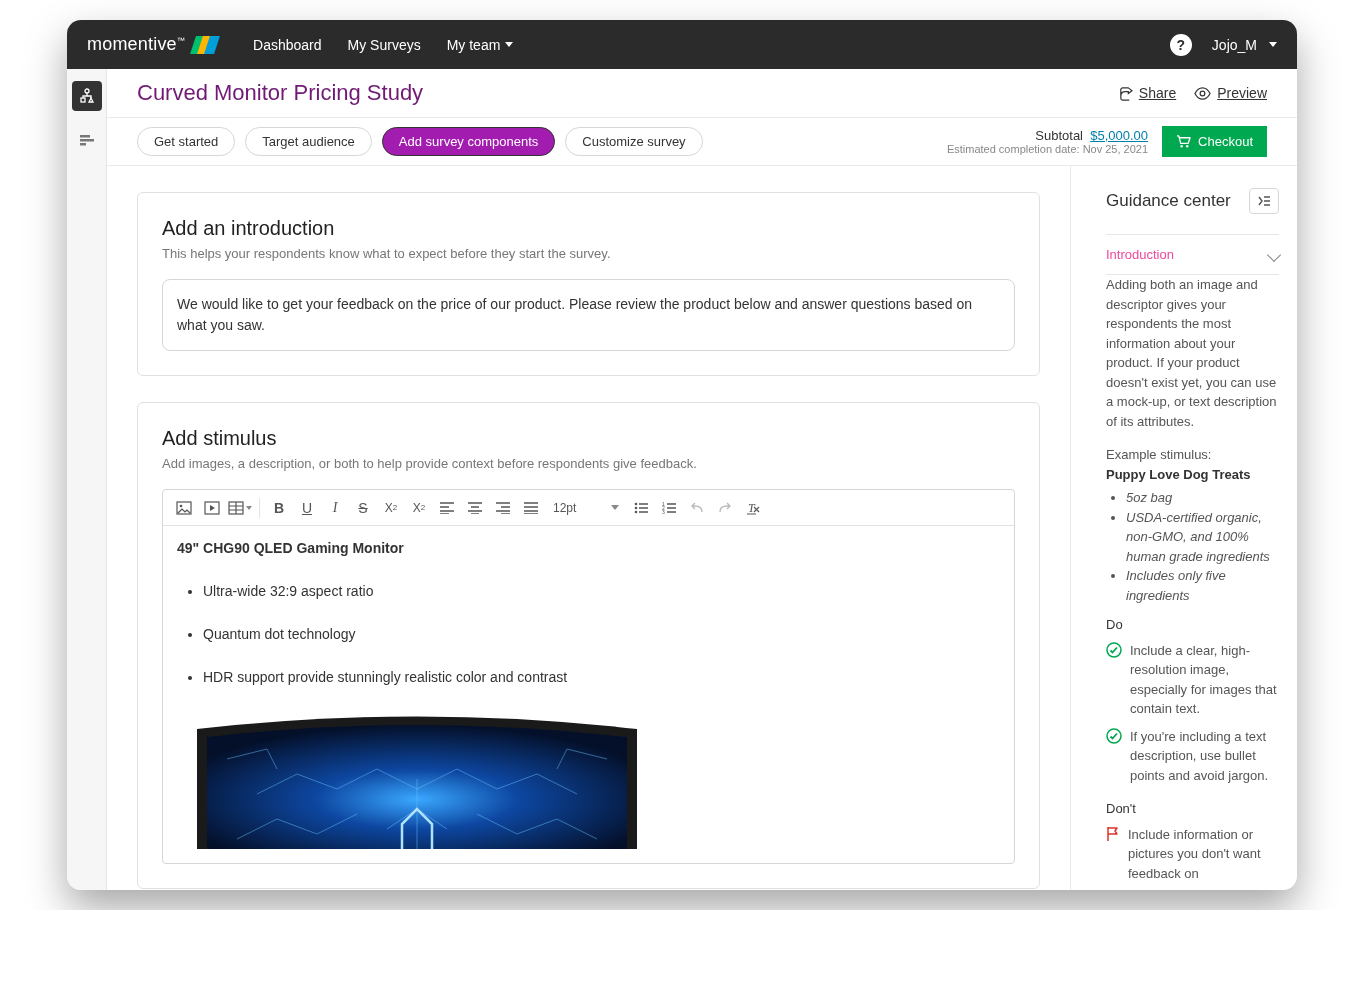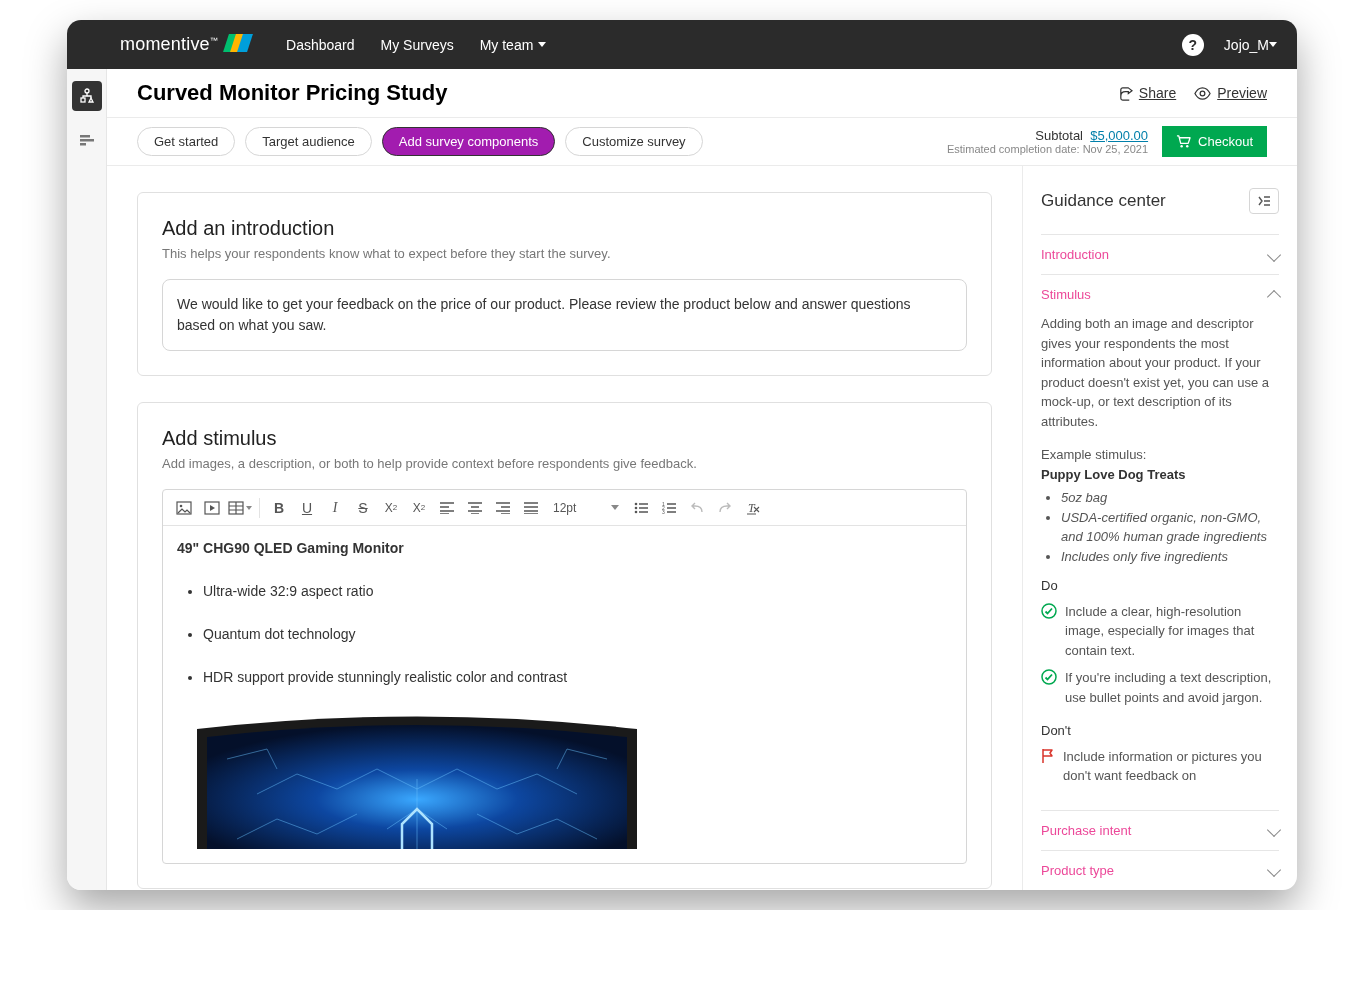--- a/index.html
+++ b/index.html
@@ -1,45 +1,45 @@
 <!DOCTYPE html>
 <html><head>
 <meta charset="utf-8">
 <style>
 * { box-sizing: border-box; margin: 0; padding: 0; }
 body { font-family: -apple-system, BlinkMacSystemFont, "Segoe UI", Helvetica, Arial, sans-serif; background: #fff; }
 .frame { width: 1230px; height: 870px; margin: 20px auto; border-radius: 14px; overflow: hidden; box-shadow: 0 18px 40px rgba(0,0,0,0.35); position: relative; background: #fff; }
 
 
 .topbar { background: #2b2b2b; color: #fff; height: 49px; display: flex; align-items: center; padding: 0 20px; font-size: 14px; }
-.brand { display: flex; align-items: flex-start; gap: 8px; margin-right: 36px; margin-left: 33px; }
+.brand { display: flex; align-items: center; gap: 8px; margin-right: 36px; }
 .brand-name { font-weight: 500; font-size: 18px; letter-spacing: 0.2px; }
 .tm { font-size: 8px; vertical-align: super; }
 .brand-logo { display: flex; }
 .brand-logo span { width: 10px; height: 18px; transform: skewX(-18deg); display: inline-block; }
 .brand-logo .g { background: #00bf6f; }
 .brand-logo .y { background: #ffb500; margin-left: -3px; }
 .brand-logo .b { background: #009fda; margin-left: -3px; }
 .nav-links { display: flex; gap: 26px; }
 .nav-link { color: #fff; cursor: pointer; font-size: 14px; display: flex; align-items: center; gap: 5px; }
 .topbar-right { margin-left: auto; display: flex; align-items: center; gap: 20px; }
 .help-icon { width: 22px; height: 22px; border-radius: 50%; background: #fff; color: #2b2b2b; font-weight: 700; display: flex; align-items: center; justify-content: center; font-size: 14px; cursor: pointer; }
-.user-menu { display: flex; align-items: center; gap: 0; cursor: pointer; font-size: 14px; }
+.user-menu { display: flex; align-items: center; gap: 12px; cursor: pointer; font-size: 14px; }
 .caret-down { width: 0; height: 0; border-left: 4px solid transparent; border-right: 4px solid transparent; border-top: 5px solid #fff; }
 
 
 .body-row { display: flex; height: calc(100% - 49px); }
 .side-rail { width: 40px; background: #f6f6f6; border-right: 1px solid #e6e6e6; padding-top: 12px; display: flex; flex-direction: column; align-items: center; gap: 14px; }
 .rail-btn { width: 30px; height: 30px; border-radius: 4px; display: flex; align-items: center; justify-content: center; cursor: pointer; color: #555; }
 .rail-btn.active { background: #333; color: #fff; }
 .main-col { flex: 1; display: flex; flex-direction: column; min-width: 0; }
 
 
 .page-header { height: 49px; display: flex; align-items: center; padding: 0 30px; border-bottom: 1px solid #ebebeb; }
-.page-title { font-size: 22px; font-weight: 700; color: #000000; }
+.page-title { font-size: 22px; font-weight: 400; color: #701a75; }
 .header-actions { margin-left: auto; display: flex; gap: 18px; font-size: 14px; color: #333; }
 .header-action { display: flex; align-items: center; gap: 6px; cursor: pointer; text-decoration: underline; }
 
 
 .steps-bar { height: 48px; display: flex; align-items: center; padding: 0 30px; border-bottom: 1px solid #ebebeb; gap: 10px; }
 .step-pill { border: 1px solid #d6d6d6; border-radius: 18px; padding: 6px 16px; font-size: 13px; color: #333; cursor: pointer; background: #fff; }
 .step-pill.active { background: #a21caf; color: #fff; border-color: #333; }
 .steps-right { margin-left: auto; display: flex; align-items: center; gap: 14px; }
 .subtotal-box { text-align: right; }
 .subtotal-line { font-size: 13px; color: #333; }
@@ -63,21 +63,21 @@
 .tb-select { border: none; font-size: 12px; color: #555; padding: 4px 18px 4px 6px; background: transparent; cursor: pointer; position: relative; }
 .tb-select-wrap { position: relative; display: flex; align-items: center; border: 1px solid transparent; border-radius: 3px; min-width: 80px; }
 .tb-select-wrap:after { content: ""; position: absolute; right: 6px; width: 0; height: 0; border-left: 4px solid transparent; border-right: 4px solid transparent; border-top: 5px solid #888; }
 .editor-content { padding: 14px; font-size: 14px; color: #333; }
 .editor-content .prod-title { font-weight: 600; margin-bottom: 6px; }
 .editor-content ul { padding-left: 26px; margin-bottom: 14px; }
 .editor-content li { margin-bottom: 2px; margin-top: 27px; }
 .monitor-wrap { height: 150px; position: relative; overflow: hidden; }
 
 
-.guidance { width: 275px; border-left: 1px solid #ebebeb; padding: 22px 18px 0 18px; overflow-y: auto; font-size: 13px; color: #333; }
+.guidance { width: 227px; border-left: 1px solid #ebebeb; padding: 22px 18px 0 35px; overflow-y: auto; font-size: 13px; color: #333; }
 .guidance-head { display: flex; align-items: center; justify-content: space-between; margin-bottom: 20px; }
 .guidance-head h3 { font-size: 17px; font-weight: 500; }
 .guidance-collapse { width: 30px; height: 26px; border: 1px solid #d6d6d6; border-radius: 4px; display: flex; align-items: center; justify-content: center; cursor: pointer; font-size: 12px; }
 .acc-item { border-top: 1px solid #e6e6e6; }
 .acc-header { display: flex; align-items: center; justify-content: space-between; padding: 12px 0; cursor: pointer; font-size: 13px; font-weight: 500; color: #ec4899; }
 .chev { width: 10px; height: 10px; border-right: 1.5px solid #888; border-bottom: 1.5px solid #888; transform: rotate(45deg); }
 .chev.up { transform: rotate(-135deg); margin-top: 4px; }
 .acc-body { font-size: 13px; color: #555; line-height: 1.5; padding-bottom: 16px; }
 .acc-body ul { padding-left: 20px; margin: 4px 0 10px 0; font-style: italic; }
 .example-title { font-weight: 600; color: #333; }
@@ -326,24 +326,20 @@
           </div>
 
           <div class="acc-item">
             <div class="acc-header">
               <span>Introduction</span>
               <span class="chev"></span>
             </div>
           </div>
 
           <div class="acc-item">
-            <div class="acc-header">
-              <span>Stimulus</span>
-              <span class="chev up"></span>
-            </div>
             <div class="acc-body">
               <p style="margin-bottom:14px">Adding both an image and descriptor gives your respondents the most information about your product. If your product doesn't exist yet, you can use a mock-up, or text description of its attributes.</p>
               <div>Example stimulus:</div>
               <div class="example-title">Puppy Love Dog Treats</div>
               <ul>
                 <li>5oz bag</li>
                 <li>USDA-certified organic, non-GMO, and 100% human grade ingredients</li>
                 <li>Includes only five ingredients</li>
               </ul>
               <div class="do-head">Do</div>

